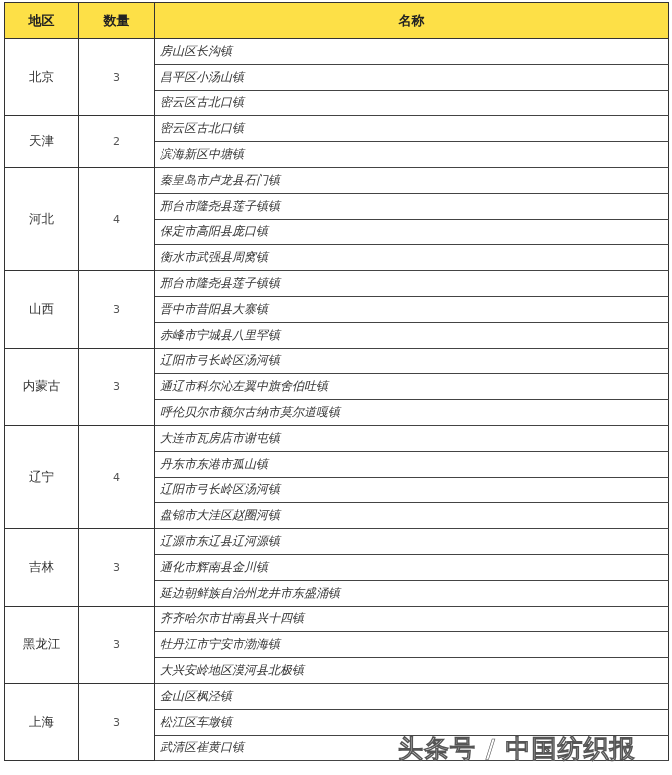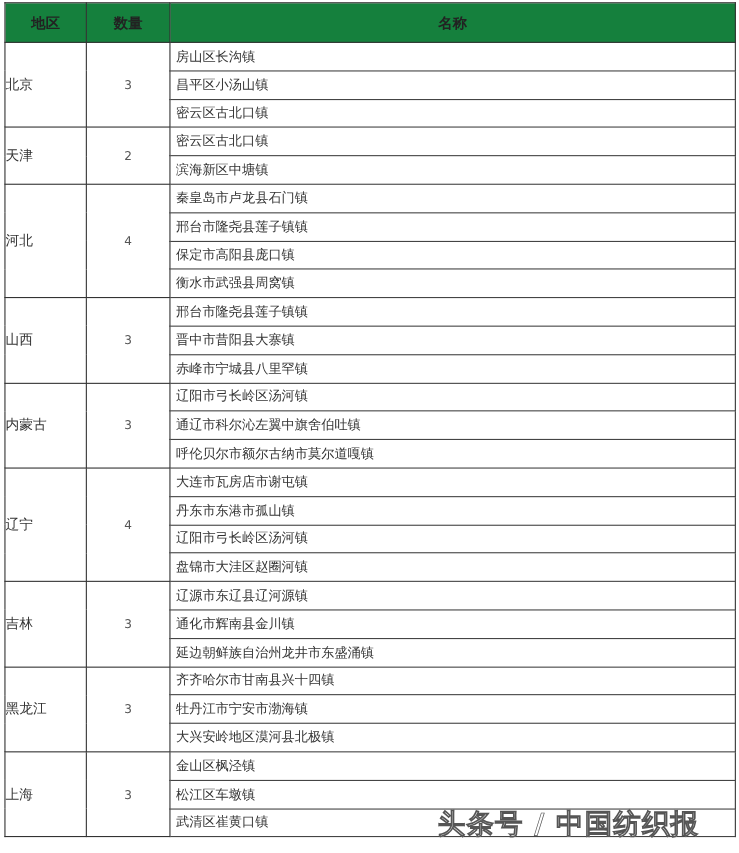--- a/index.html
+++ b/index.html
@@ -1,23 +1,23 @@
 <!DOCTYPE html>
 <html><head>
 <meta charset="utf-8">
 <style>
   html, body { margin:0; padding:0; background:#ffffff; }
   body { width:672px; height:775px; overflow:hidden; position:relative;
          font-family:"DejaVu Sans", "Liberation Sans", sans-serif; color:#333; }
   table { position:absolute; left:4px; top:2px; width:665px; border-collapse:collapse; table-layout:fixed; }
   td, th { border:1.5px solid #333; padding:0; font-size:12.5px; }
-  th { background:#15803d; height:35px; font-weight:bold; font-size:13px; color:#222; text-align:center; }
-  td.region { text-align:left; color:#333; }
+  th { background:#fde047; height:35px; font-weight:bold; font-size:13px; color:#222; text-align:center; }
+  td.region { text-align:center; color:#333; }
   td.count { text-align:center; font-size:11px; color:#555; }
-  td.name { height:24.8px; padding-left:5px; border-top:1px solid #444; border-bottom:1px solid #444; color:#333; font-size:12px; }
+  td.name { height:24.8px; padding-left:5px; border-top:1px solid #444; border-bottom:1px solid #444; color:#333; font-size:12px;font-style:italic; }
   tr.grp-start td.name { border-top:1.5px solid #333; }
   .watermark { position:absolute; left:398px; top:732px; font-size:25px; color:#fff;
                -webkit-text-stroke:0.6px #555; letter-spacing:1px; font-family:"DejaVu Sans", sans-serif;font-weight:bold; }
 </style>
 </head>
 <body>
 
 <table>
   <colgroup>
       <col style="width:74px">

